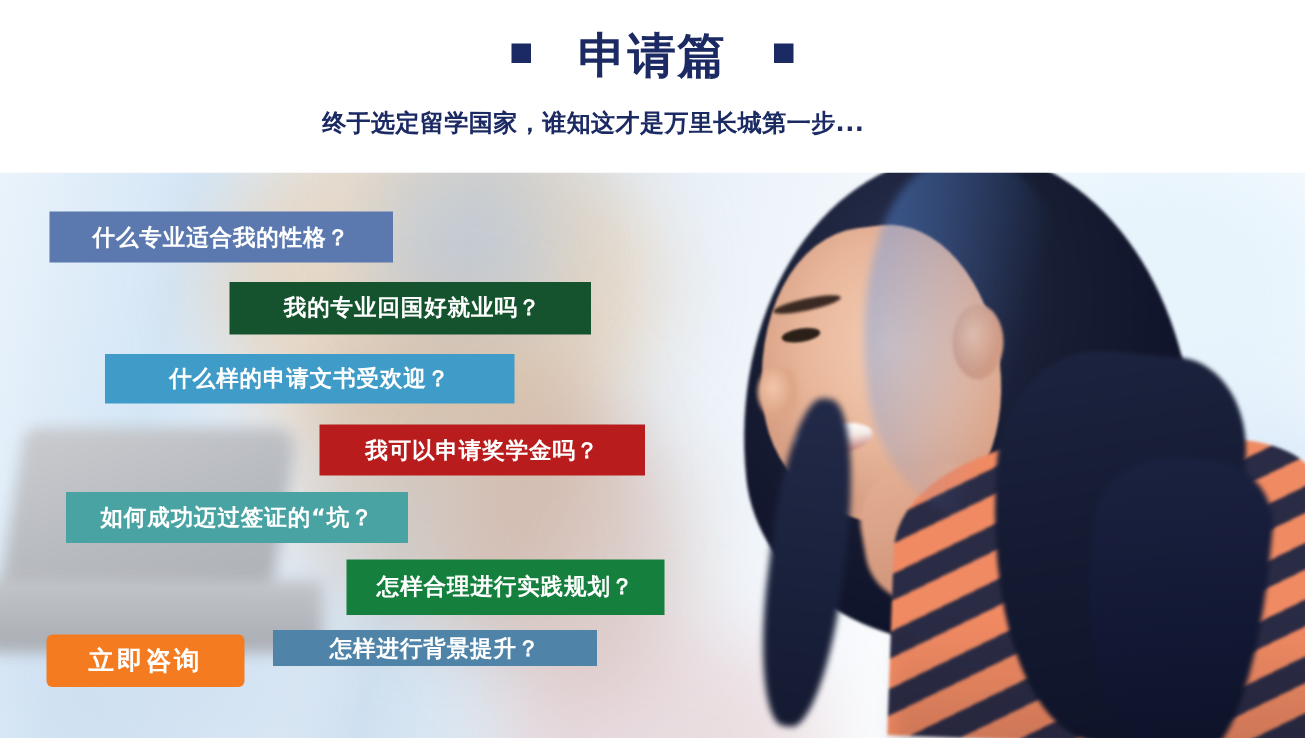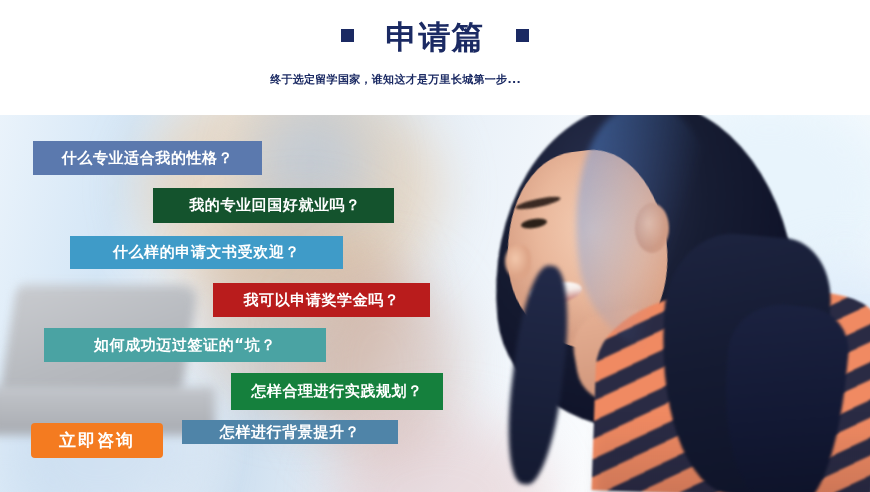--- a/index.html
+++ b/index.html
@@ -52,21 +52,21 @@
     margin: 0 26px;
     line-height: 38px;
     text-shadow: 0 1px 0 rgba(255,255,255,.8);
   }
   .subtitle {
     position: absolute;
     left: 0;
     top: 72px;
     width: 791px;
     text-align: center;
-    font-size: 11px;
+    font-size: 16px;
     font-weight: bold;
     color: #1b2a63;
     letter-spacing: 0.3px;
     white-space: nowrap;
   }
 
   
   .photo {
     position: absolute;
     left: 0;
@@ -305,20 +305,20 @@
       <span class="title-sq"></span>
     </div>
     <div class="subtitle">终于选定留学国家，谁知这才是万里长城第一步...</div>
   </div>
 
   <div id="tags">
       <div class="tag" style="left: 33px; top: 141px; width: 229px; height: 34px; background: rgb(91, 121, 174);">什么专业适合我的性格？</div>
       <div class="tag" style="left: 153px; top: 188px; width: 241px; height: 35px; background: #14532d; padding-left: 19px;">我的专业回国好就业吗？</div>
       <div class="tag" style="left: 70px; top: 236px; width: 273px; height: 33px; background: rgb(63, 155, 200);">什么样的申请文书受欢迎？</div>
       <div class="tag" style="left: 213px; top: 283px; width: 217px; height: 34px; background: #b91c1c;">我可以申请奖学金吗？</div>
-      <div class="tag" style="left: 44px; top: 328px; width: 282px; height: 34px; background: rgb(74, 163, 163);">如何成功迈过签证的“坑？</div>
+      <div class="tag" style="left: 44px; top: 328px; width: 228px; height: 34px; background: rgb(74, 163, 163);">如何成功迈过签证的“坑？</div>
       <div class="tag" style="left: 231px; top: 373px; width: 212px; height: 37px; background: #15803d;">怎样合理进行实践规划？</div>
       <div class="tag" style="left: 182px; top: 420px; width: 216px; height: 24px; background: rgb(79, 132, 168);">怎样进行背景提升？</div>
     </div>
 
   <div class="cta" id="cta" style="left: 31px; top: 423px; width: 132px; height: 35px; background: rgb(244, 123, 32);">立即咨询</div>
 
 </div>
 
 </body></html>

